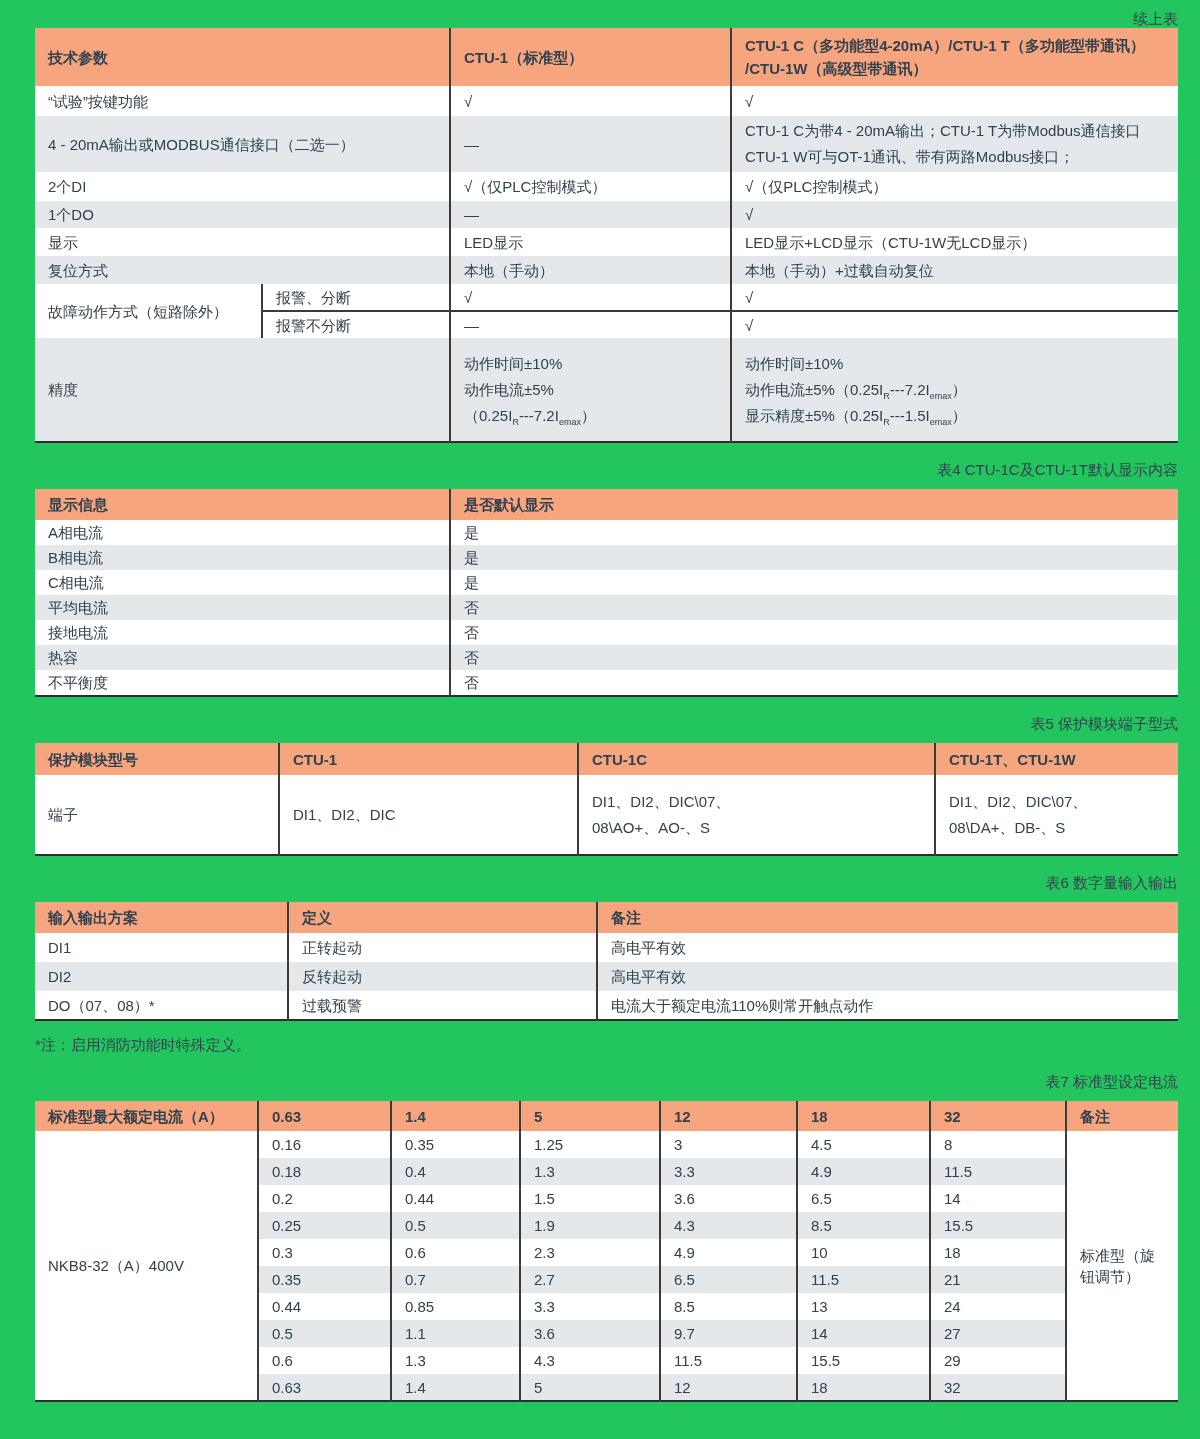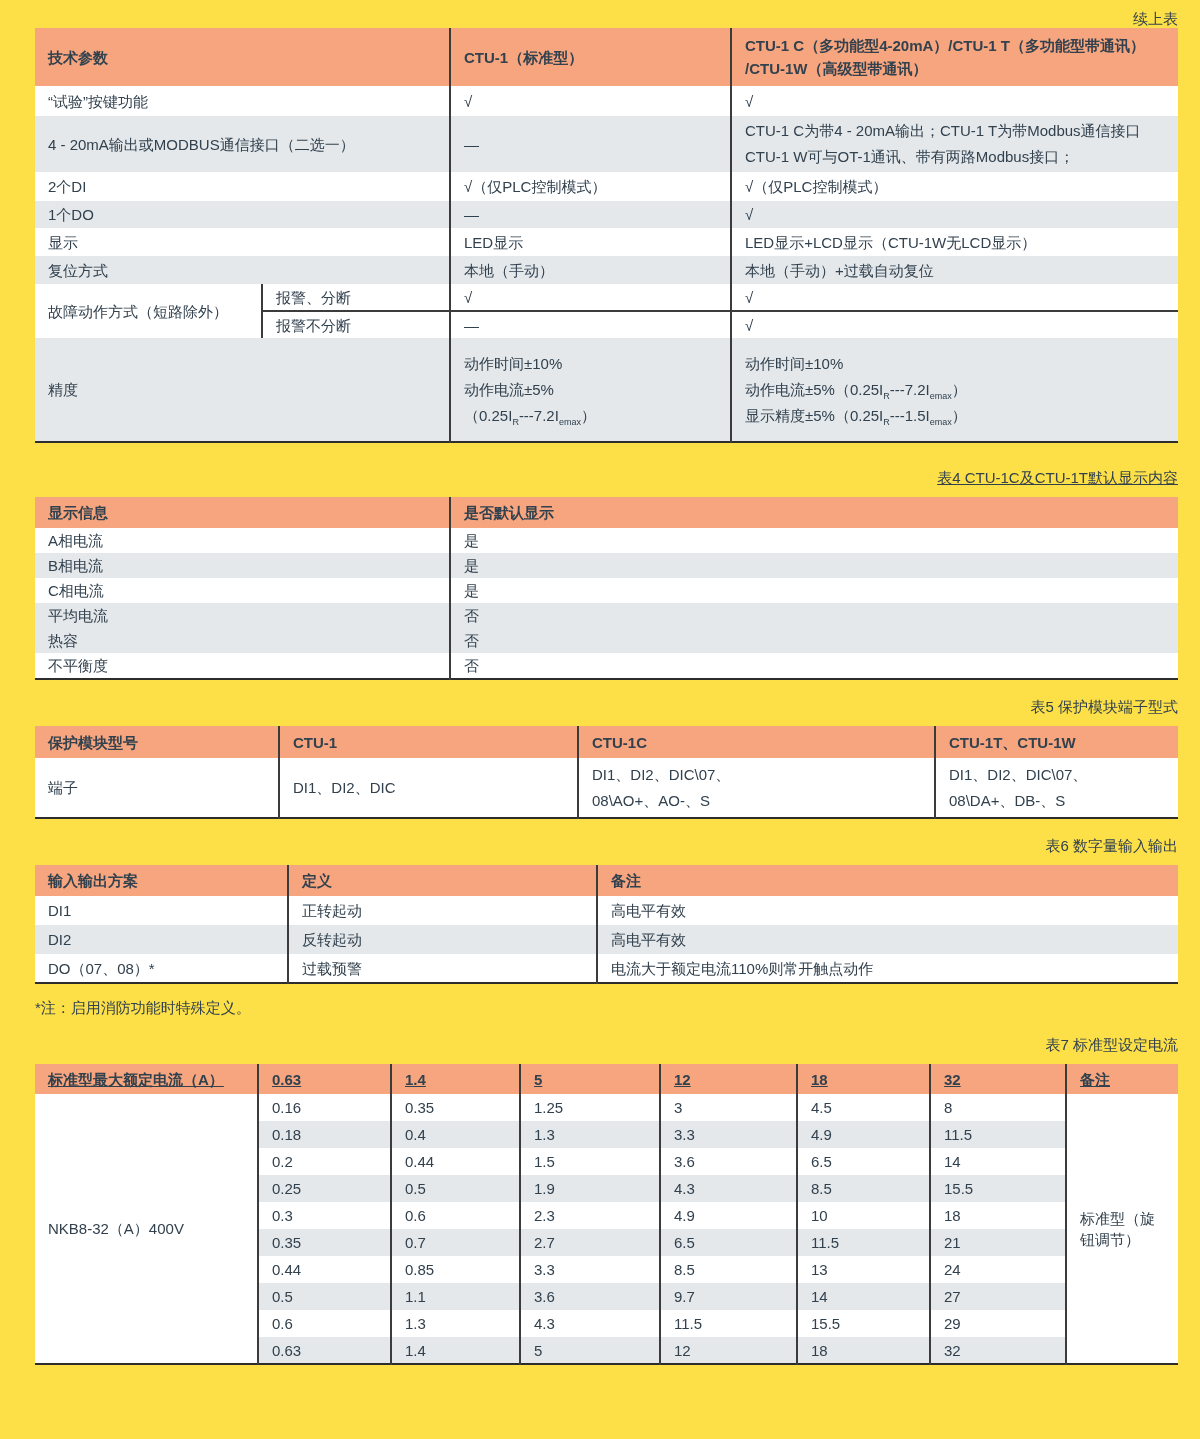--- a/index.html
+++ b/index.html
@@ -1,41 +1,41 @@
 <!DOCTYPE html>
 <html><head>
 <meta charset="utf-8">
 <style>
   html,body{margin:0;padding:0;background:#ffffff;}
   .page{
     width:1200px;height:1439px;box-sizing:border-box;
     padding:8px 22px 0 35px;
     font-family:"Liberation Sans","DejaVu Sans",sans-serif;
     color:#32414E;font-size:15px;line-height:1.4;
-    position:relative;overflow:hidden;background:#fde047;
+    position:relative;overflow:hidden;background:#22c55e;
   }
   .continued{text-align:right;height:20px;}
   .caption{text-align:right;margin:16px 0 9px;}
-  .caption.first{margin-top:24px;text-decoration:underline;}
+  .caption.first{margin-top:16px;}
   .note{margin:13px 0 0;}
   table{border-collapse:collapse;table-layout:fixed;width:1143px;border-bottom:2px solid #2d2d2d;}
   td{padding:2px 10px 2px 13px;vertical-align:middle;overflow:hidden;word-break:break-all;}
   tr.hdr td{background:#F6A57E;font-weight:bold;}
   td.gray{background:#E4E8EB;}
   td.white{background:#ffffff;}
   .bL{border-left:2px solid #3b3b3b;}
   .bB{border-bottom:2px solid #3b3b3b;}
   .multi div{line-height:26px;}
   .hdr .two div{line-height:23px;}
   sub{font-size:9px;line-height:0;}
   .ul{}
   
   tr.h58{height:58px;} tr.h30{height:30px;} tr.h57{height:56px;} tr.h29{height:29px;}
   tr.h27{height:27px;} tr.h28{height:28px;} tr.h104{height:104px;}
-  tr.h31{height:31px;border-radius:6px;} tr.h26{height:14px;} tr.h32{height:32px;} tr.h80{height:60px;}
+  tr.h31{height:31px;border-radius:6px;} tr.h26{height:14px;} tr.h32{height:32px;} tr.h80{height:80px;}
 </style>
 </head>
 <body>
 
 <div class="page">
 
   <div class="continued">续上表</div>
 
   <table>
     <colgroup>
@@ -133,20 +133,24 @@
           <td class="gray">B相电流</td>
           <td class="bL gray">是</td>
         </tr>
     <tr class="h26">
           <td class="white">C相电流</td>
           <td class="bL white">是</td>
         </tr>
     <tr class="h26">
           <td class="gray">平均电流</td>
           <td class="bL gray">否</td>
+        </tr>
+    <tr class="h26">
+          <td class="white">接地电流</td>
+          <td class="bL white">否</td>
         </tr>
     <tr class="h26">
           <td class="gray">热容</td>
           <td class="bL gray">否</td>
         </tr>
     <tr class="h26">
           <td class="white">不平衡度</td>
           <td class="bL white">否</td>
         </tr>
   </tbody>
@@ -224,21 +228,21 @@
         <col style="width:223px">
         <col style="width:133px">
         <col style="width:129px">
         <col style="width:140px">
         <col style="width:137px">
         <col style="width:133px">
         <col style="width:136px">
         <col style="width:112px">
       </colgroup>
     <tbody>
-        <tr class="hdr h30" style="height:30px;text-decoration:underline;">
+        <tr class="hdr h30" style="height:30px;">
       <td>标准型最大额定电流（A）</td>
       <td class="bL">0.63</td>
       <td class="bL">1.4</td>
       <td class="bL">5</td>
       <td class="bL">12</td>
       <td class="bL">18</td>
       <td class="bL">32</td>
       <td class="bL">备注</td>
     </tr>
     <tr class="h27">

